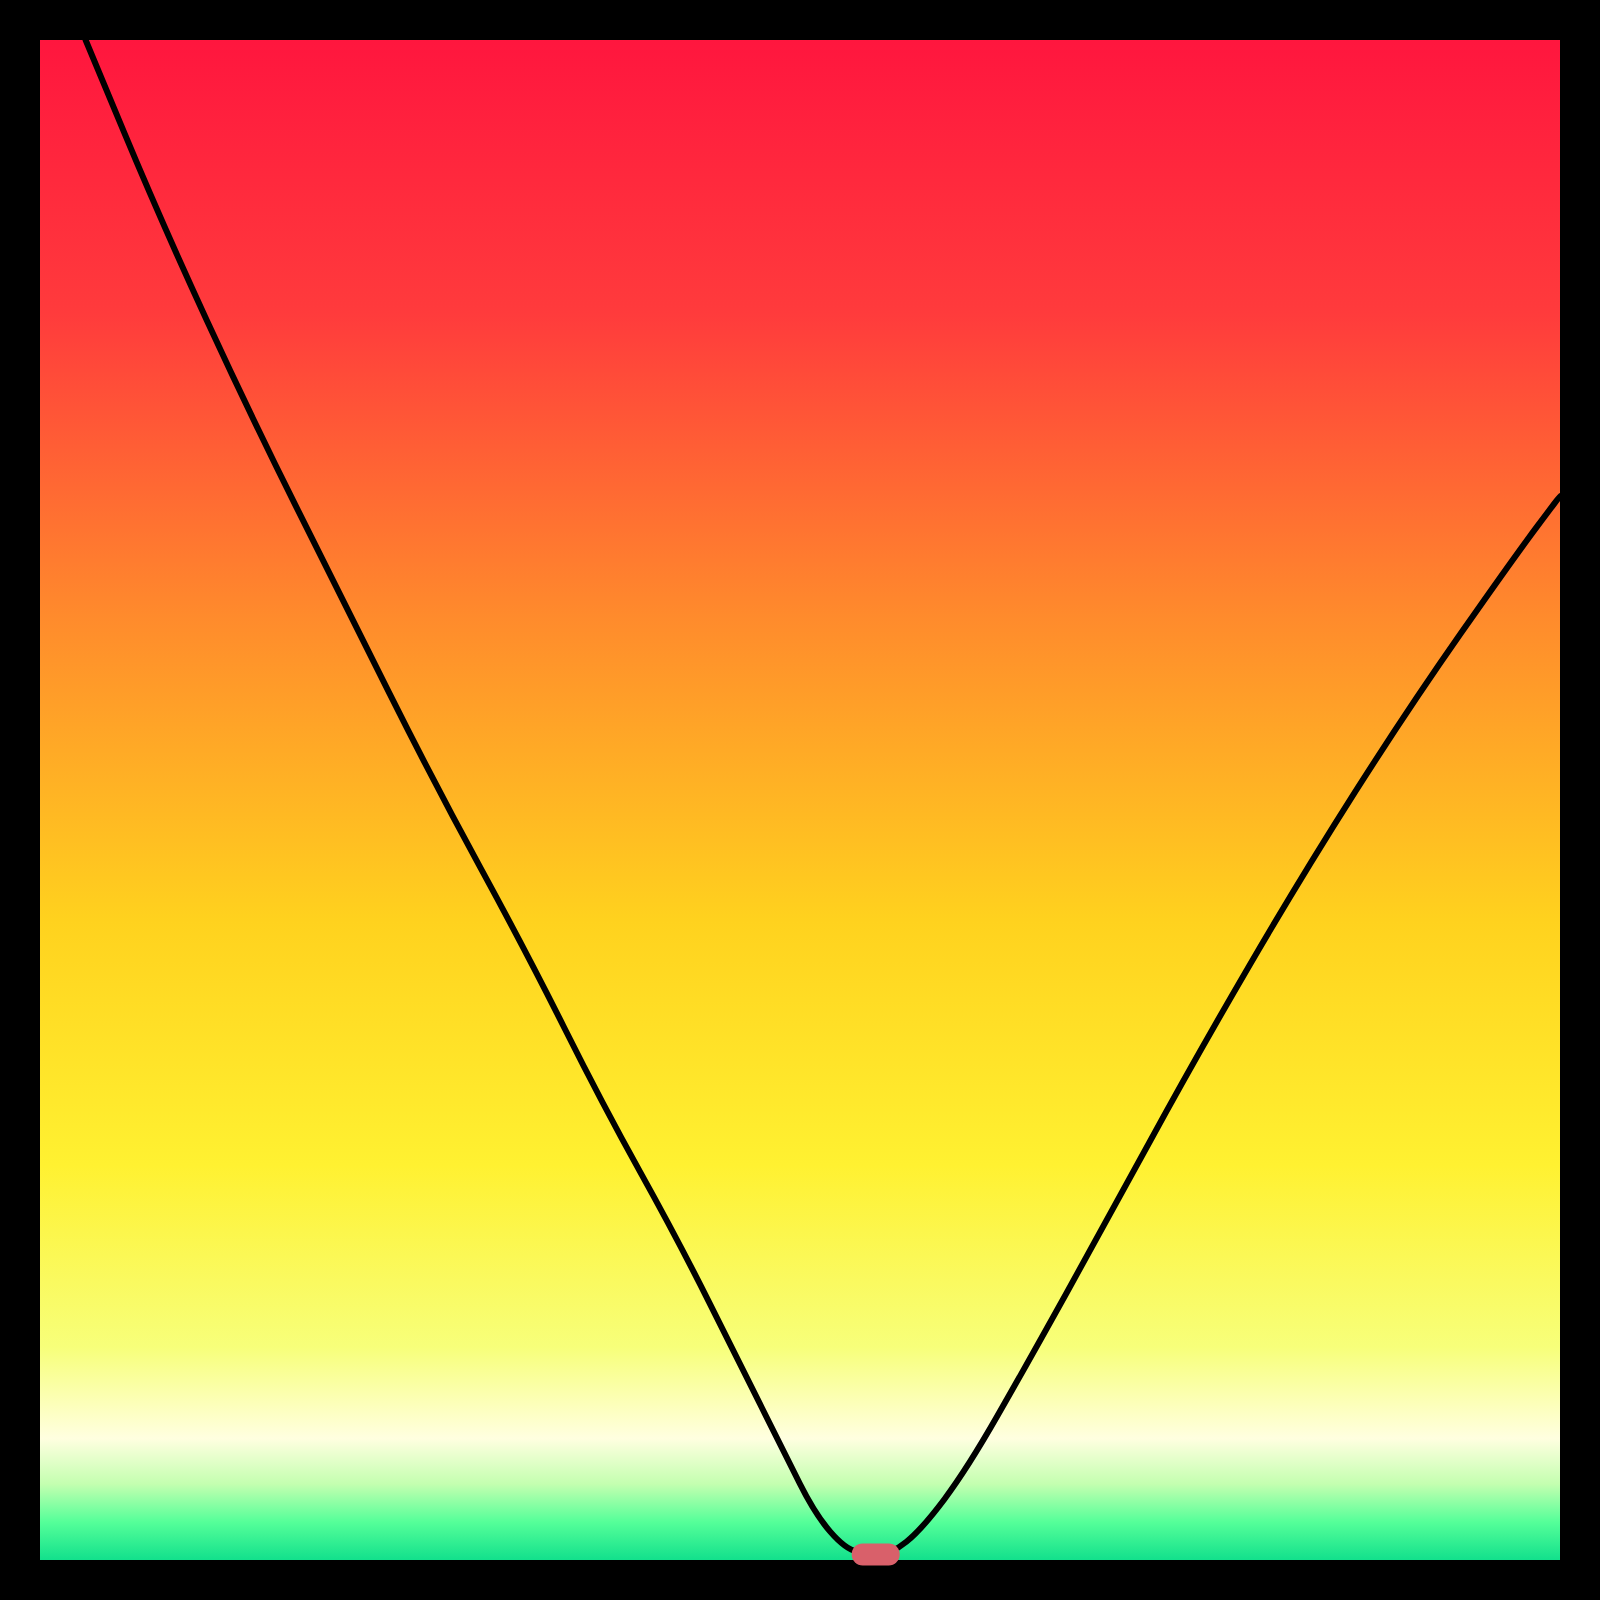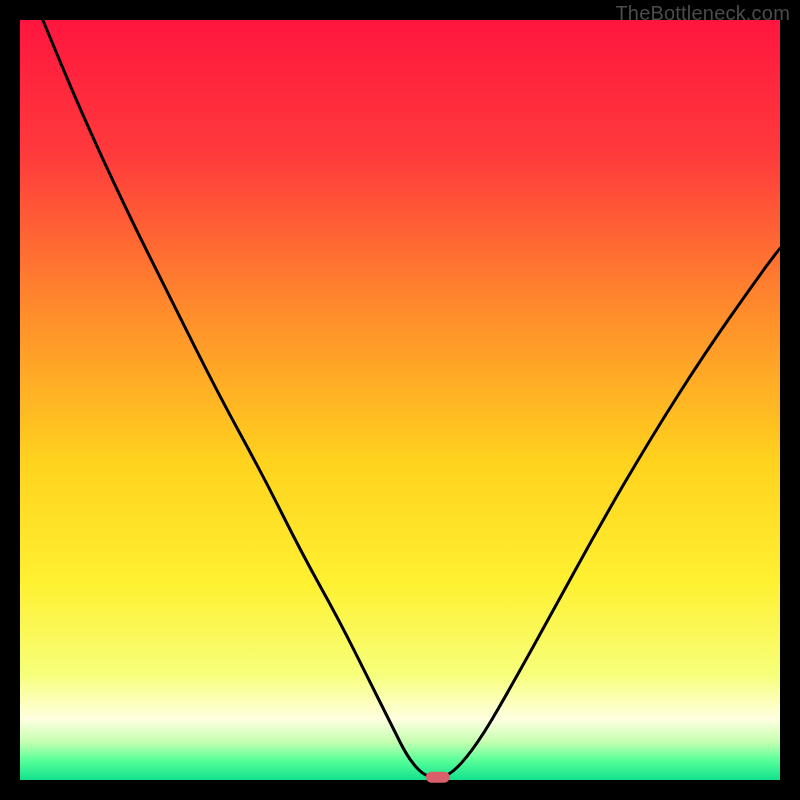--- a/index.html
+++ b/index.html
@@ -53,14 +53,13 @@
 </head>
 <body>
 
 <div class="frame">
   <div class="plot" id="plot" style="background: linear-gradient(rgb(255, 22, 62) 0%, rgb(255, 59, 60) 18%, rgb(255, 139, 44) 38%, rgb(255, 210, 30) 58%, rgb(255, 241, 49) 74%, rgb(247, 255, 122) 86%, rgb(255, 255, 224) 92%, rgb(196, 255, 176) 95%, rgb(85, 255, 153) 97.5%, rgb(18, 224, 140) 100%);">
     <svg class="curve" viewBox="0 0 760 760" preserveAspectRatio="none">
       <path id="curvePath" fill="none" d="M 22.8 0 Q 22.8 0 41.800000000000004 45.60000000000002 Q 60.800000000000004 91.20000000000005 83.60000000000001 140.60000000000002 Q 106.4 190 129.2 235.6 Q 152 281.2 174.8 326.79999999999995 Q 197.6 372.4 220.4 414.2 Q 243.20000000000002 456 262.2 494 Q 281.2 532 300.2 566.2 Q 319.2 600.4 334.4 630.8 Q 349.6 661.2 361 684 Q 372.4 706.8 380 722 Q 387.6 737.2 395.20000000000005 745.94 Q 402.8 754.68 408.5 755.8199999999999 Q 414.20000000000005 756.96 419.90000000000003 756.96 Q 425.6 756.96 433.2 750.88 Q 440.79999999999995 744.8 452.19999999999993 729.5999999999999 Q 463.59999999999997 714.4 478.79999999999995 687.8 Q 494 661.2 513 627 Q 532 592.8 554.8 551 Q 577.6 509.2 604.2 463.6 Q 630.8 418 657.4 376.2 Q 684 334.4 710.5999999999999 296.4 Q 737.1999999999999 258.4 748.5999999999999 243.2 T 760 228" stroke="#000000" stroke-width="3" stroke-linecap="round" stroke-linejoin="round"></path>
     </svg>
     <div class="marker" id="marker" style="left: 418px; top: 756.96px; width: 24.32px; height: 10.64px; background: rgb(217, 96, 106);"></div>
   </div>
-  <div class="attribution">TheBottleneck.com</div>
 </div>
 
 </body></html>

